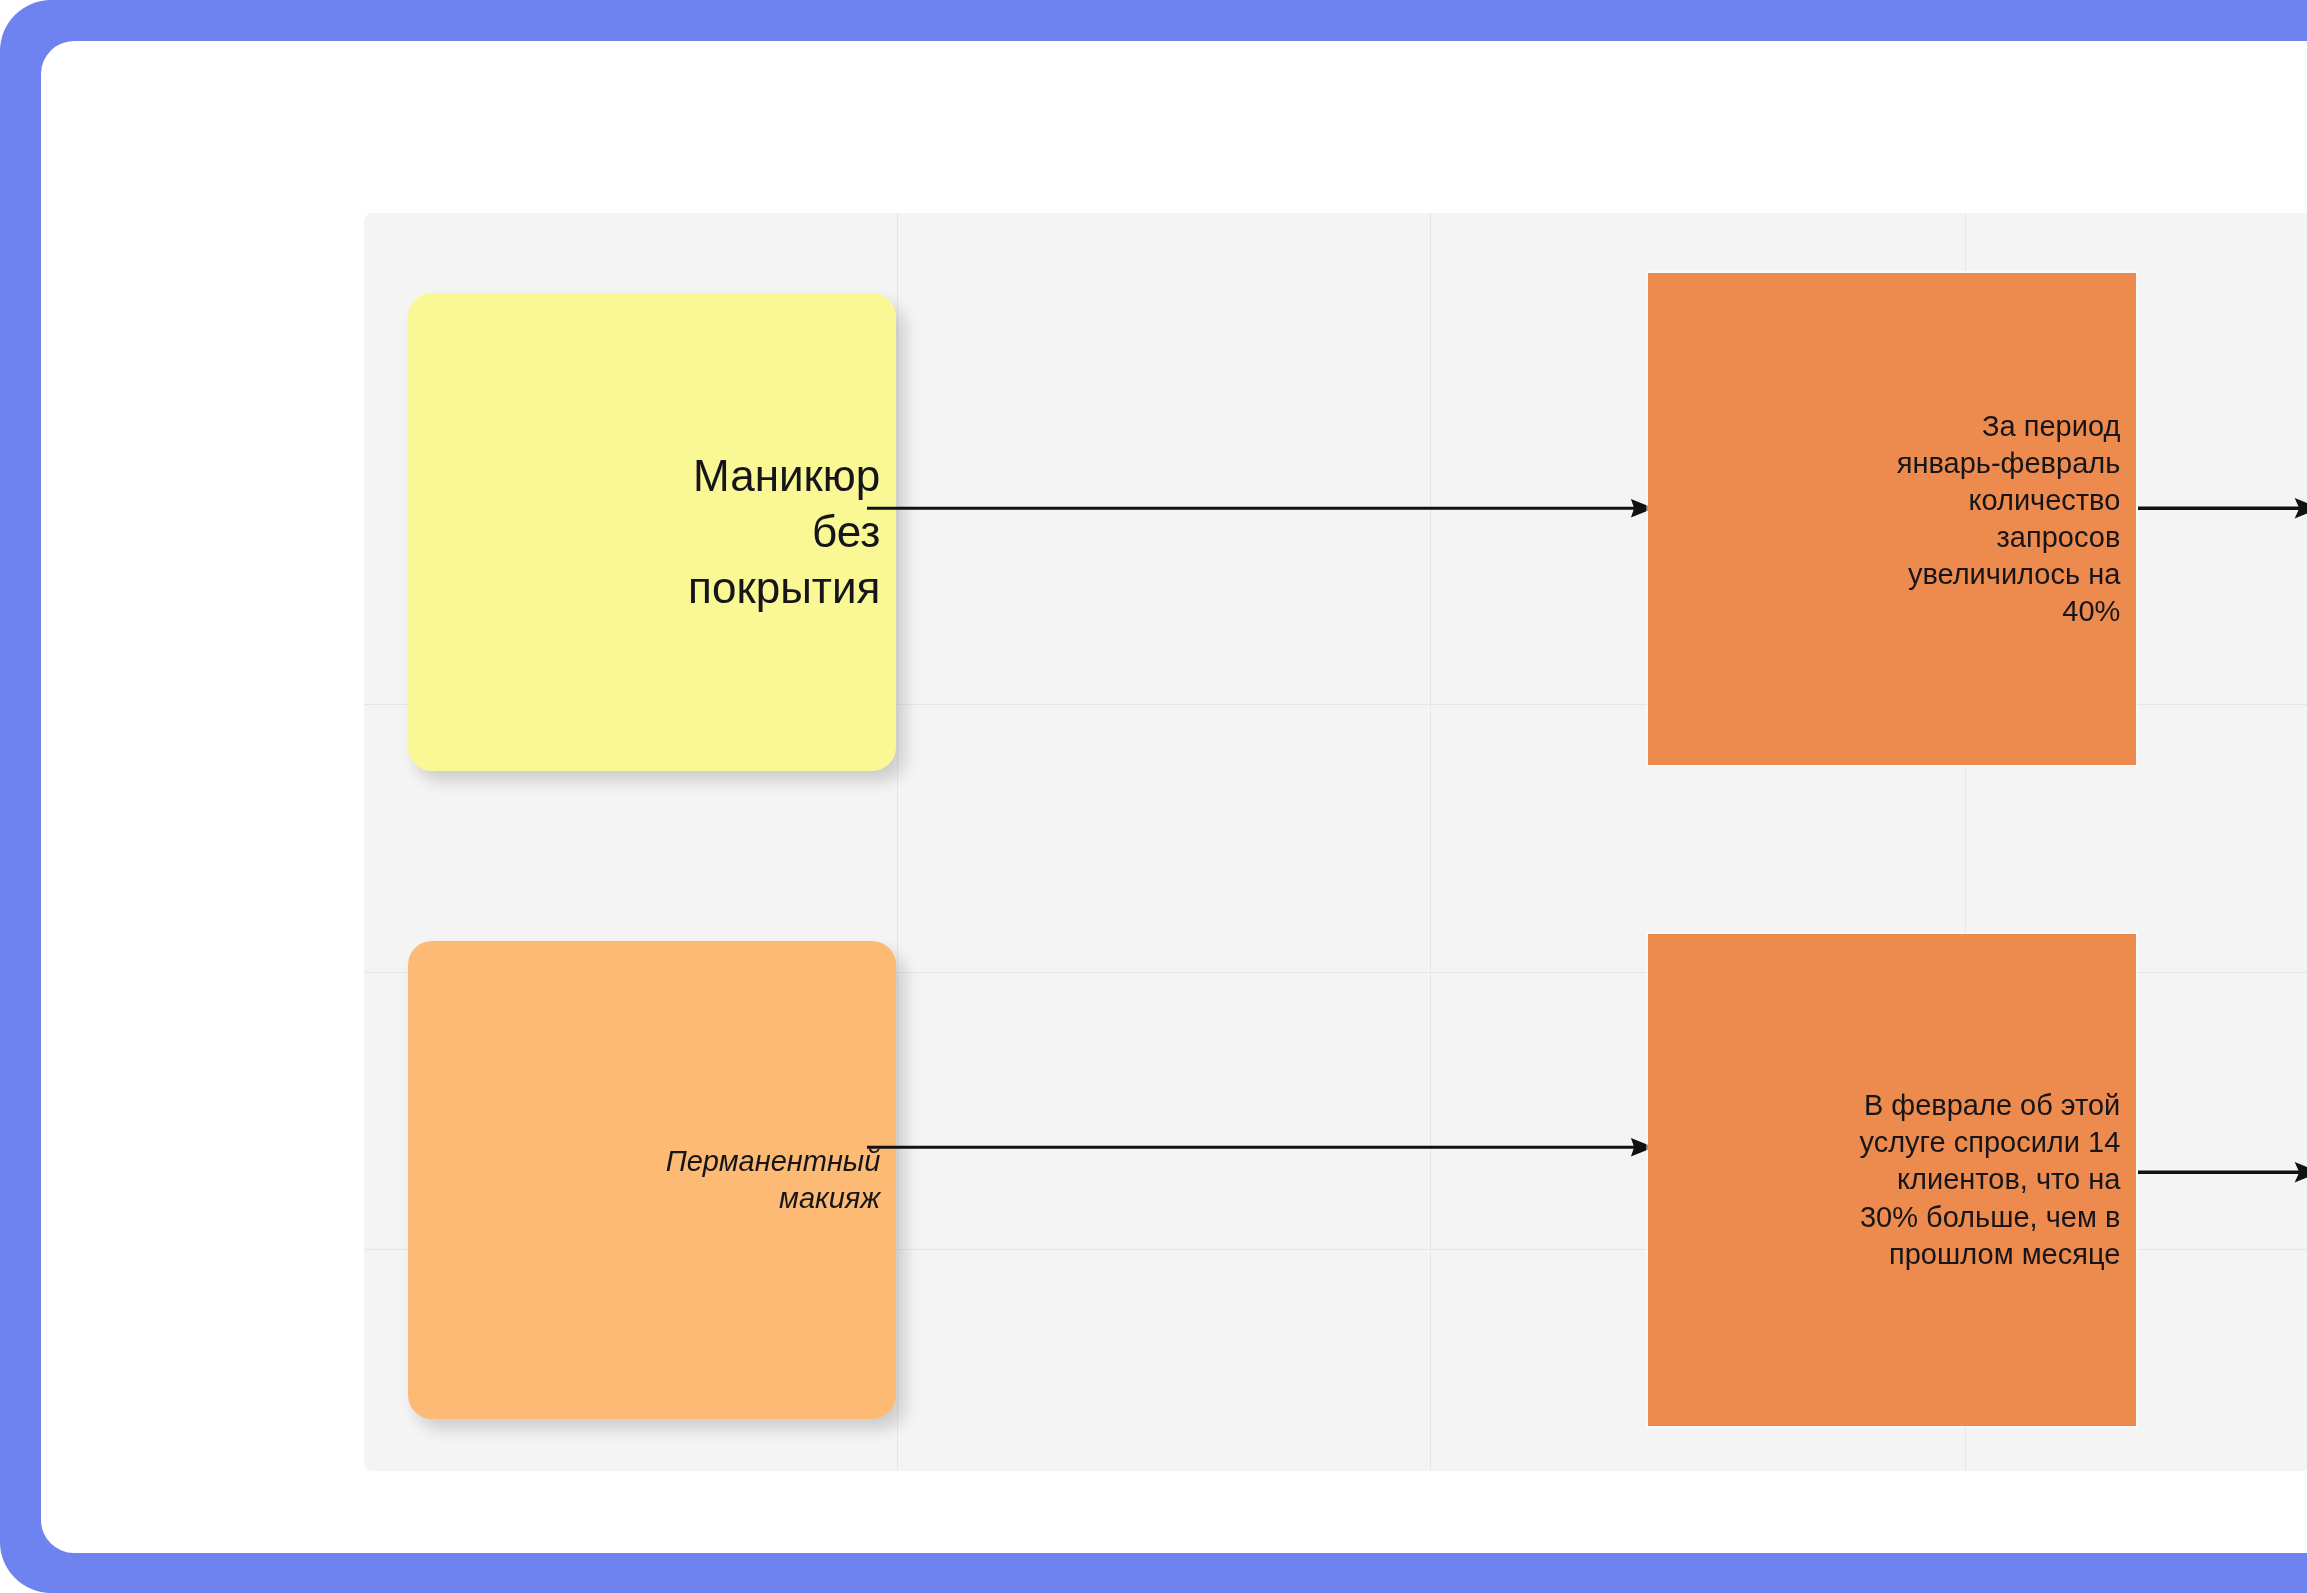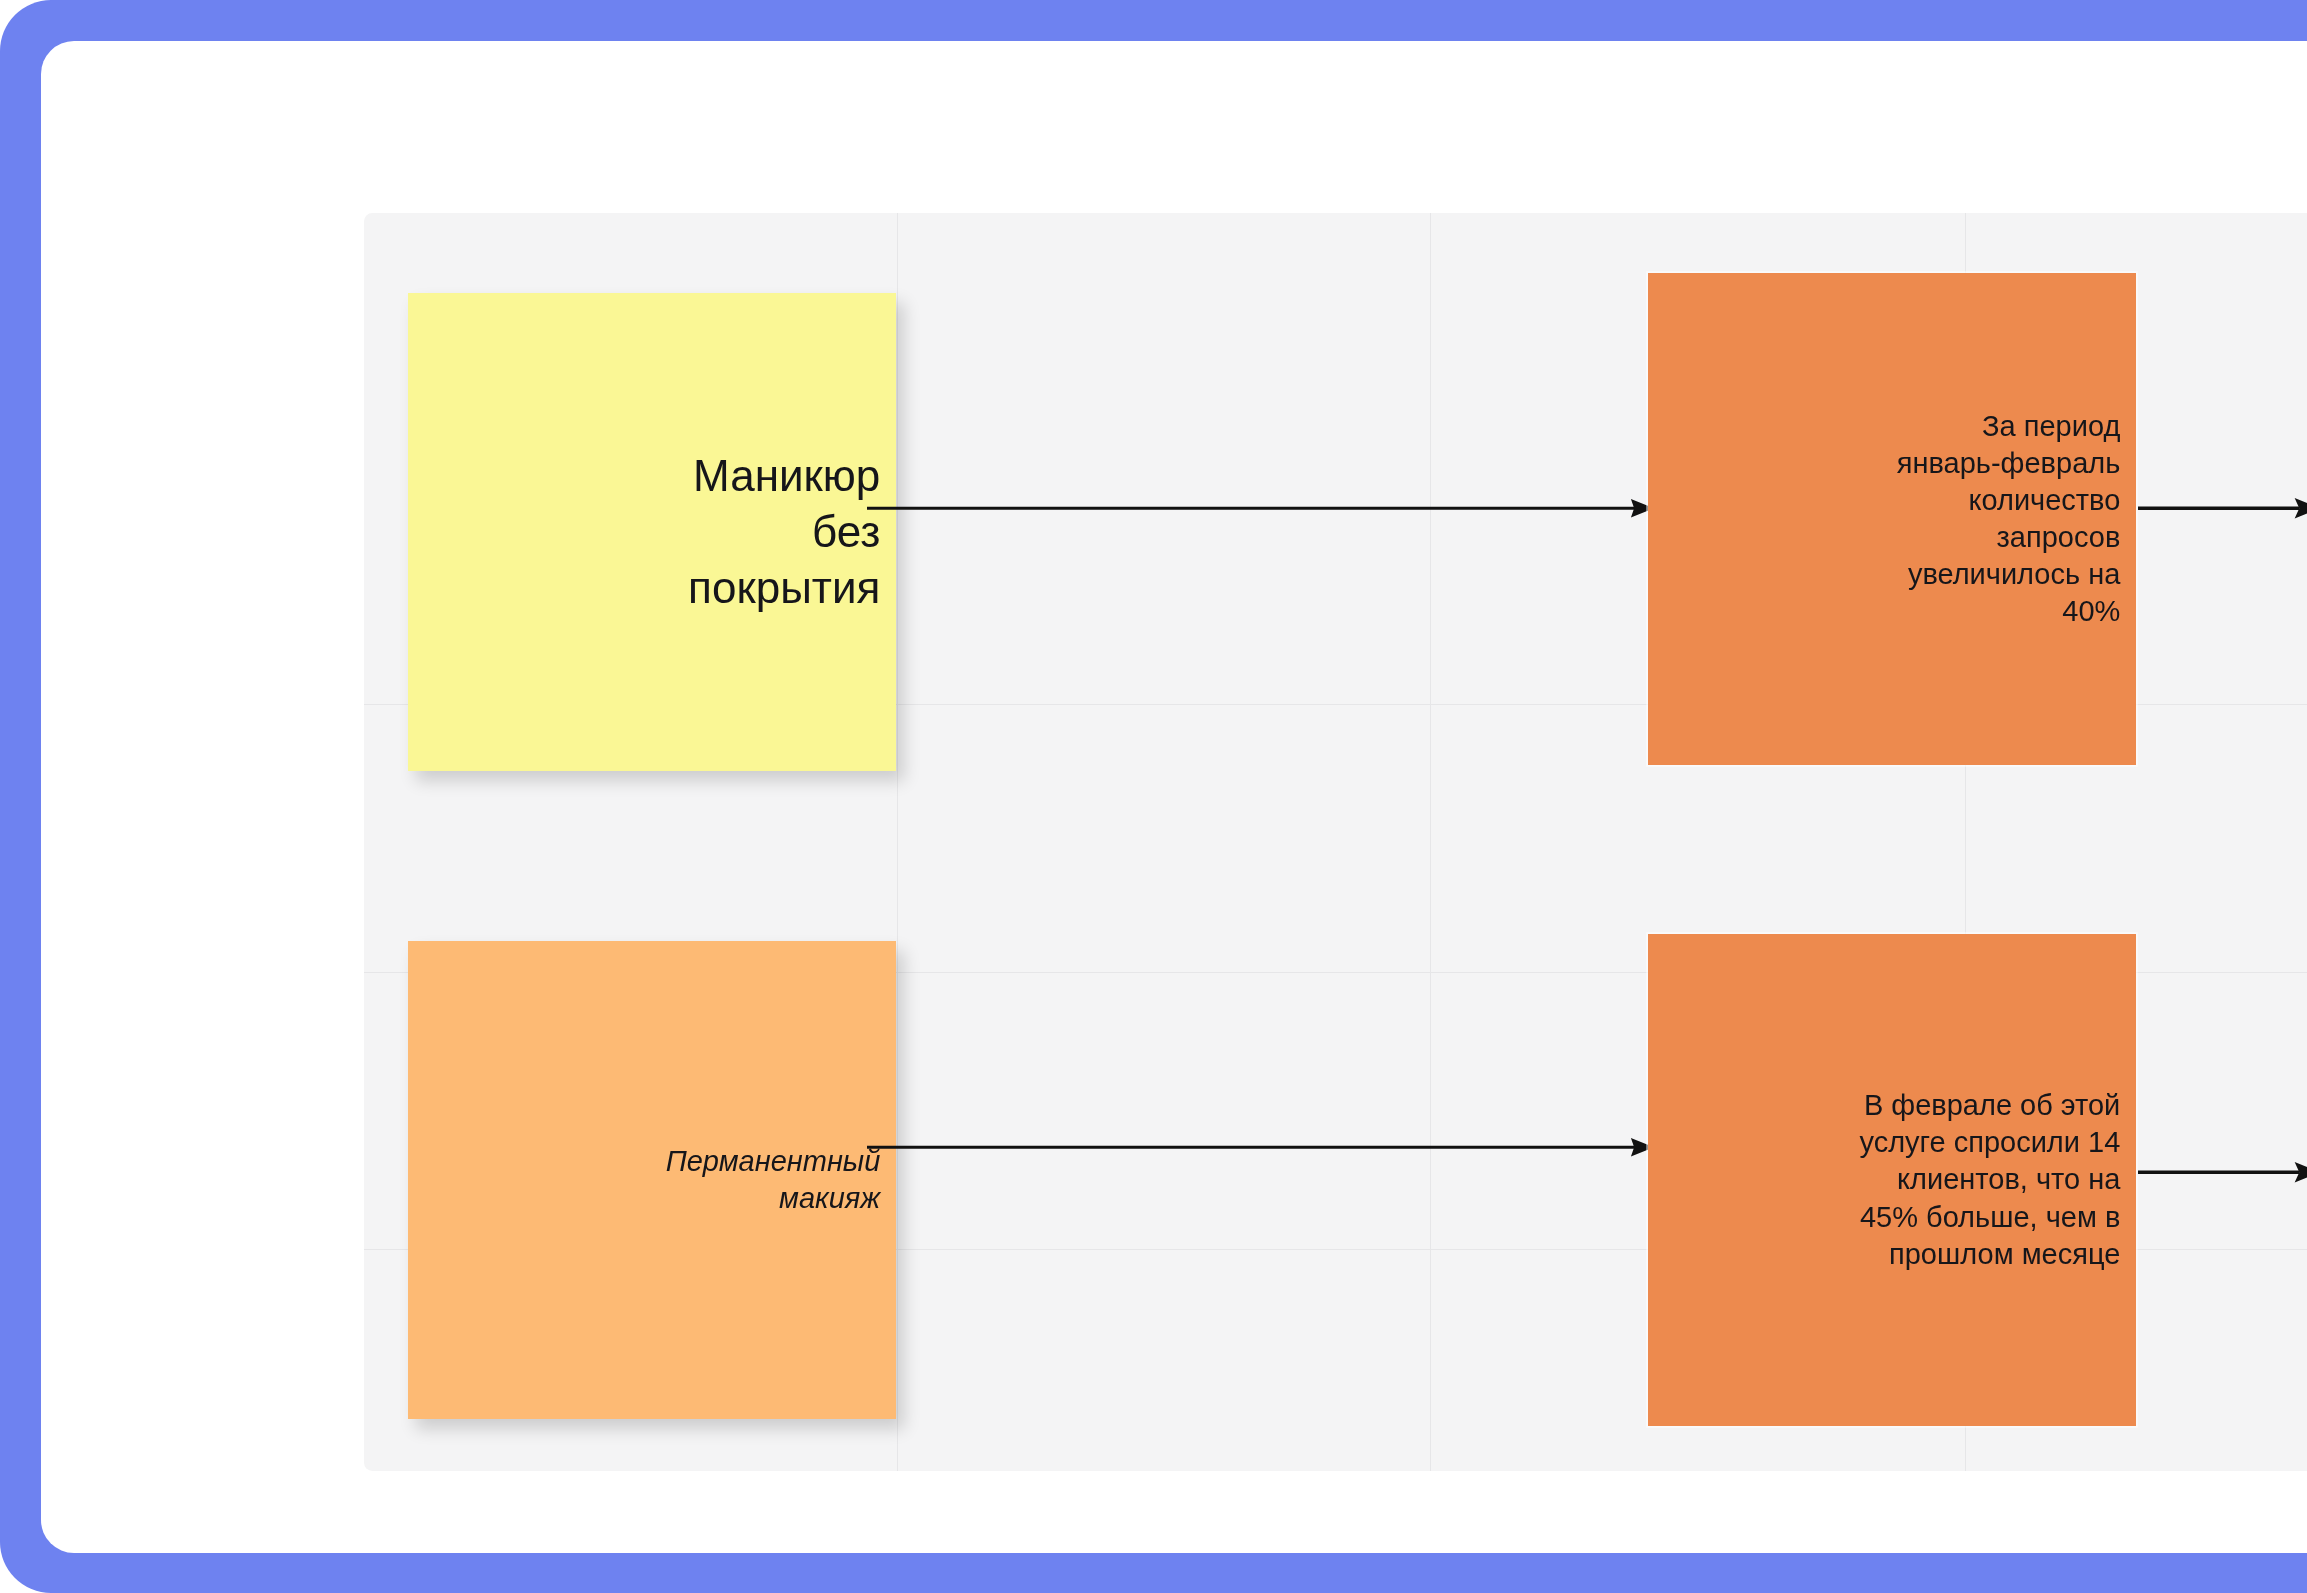--- a/index.html
+++ b/index.html
@@ -65,20 +65,21 @@
     align-items: center;
     justify-content: center;
     text-align: right;
     color: #16161a;
     line-height: 1.28;
     padding: 12px 15.7px;
   }
 
   .card.sticky {
     box-shadow: 8.3px 10px 15.7px rgba(0,0,0,0.16);
+    border-radius: 24px;
   }
   .card.block {
     box-shadow: 0 0 0 1.8px rgba(255,255,255,0.55);
   }
 
   .card-text { width: 100%; display: block; white-space: pre-line; }
 
   
   .arrow { position: absolute; }
   .arrow svg { display: block; overflow: visible; }
@@ -137,21 +138,21 @@
         <svg width="787" height="18.5" viewBox="0 0 1705 40">
           <line x1="0" y1="20" x2="1668" y2="20" stroke="#111111" stroke-width="7"></line>
           <polygon points="1705,20 1655,0 1662,20 1655,40" fill="#111111"></polygon>
         </svg>
       </div>
 
       <div class="card block" style="left:1284px; top:721px; width:488px; height:492px; background:#ed8a4e; font-size:29px;">
         <span class="card-text">В феврале об этой
 услуге спросили 14
 клиентов, что на
-45% больше, чем в
+30% больше, чем в
 прошлом месяце</span>
       </div>
 
       <div class="arrow" style="left:1774px; top:950px; width:182px; height:18.5px;">
         <svg width="182" height="18.5" viewBox="0 0 395 40">
           <line x1="0" y1="20" x2="350" y2="20" stroke="#111111" stroke-width="8"></line>
           <polygon points="395,20 340,-2 350,20 340,42" fill="#111111"></polygon>
         </svg>
       </div>
 

